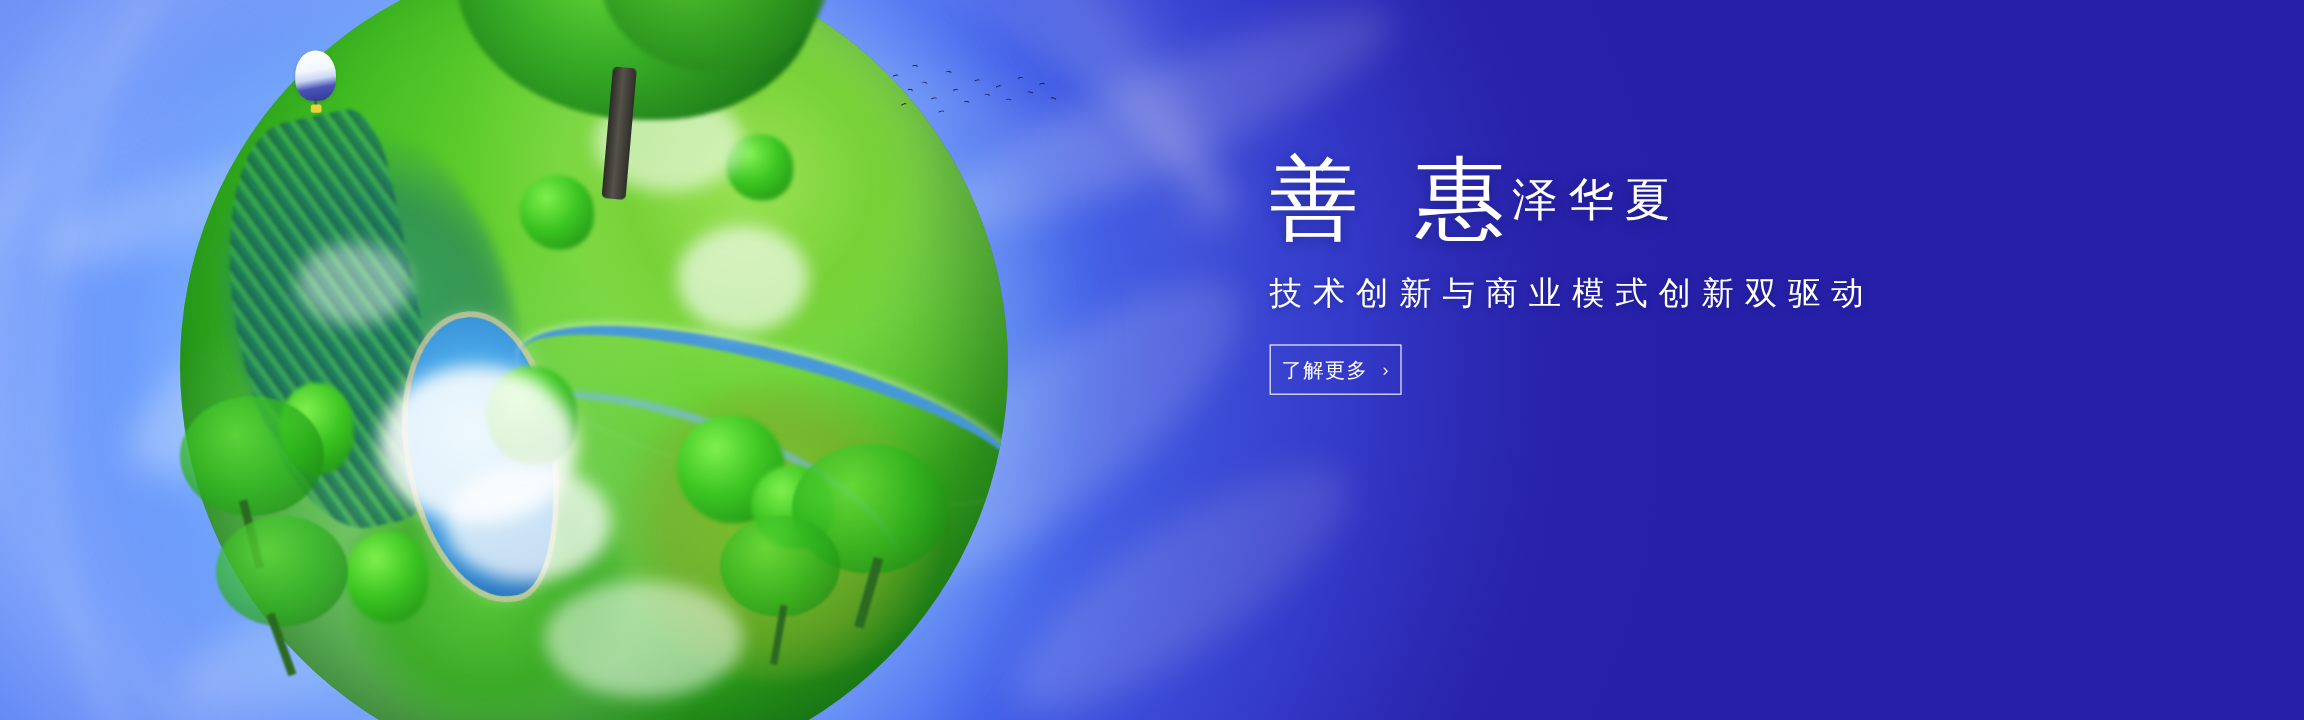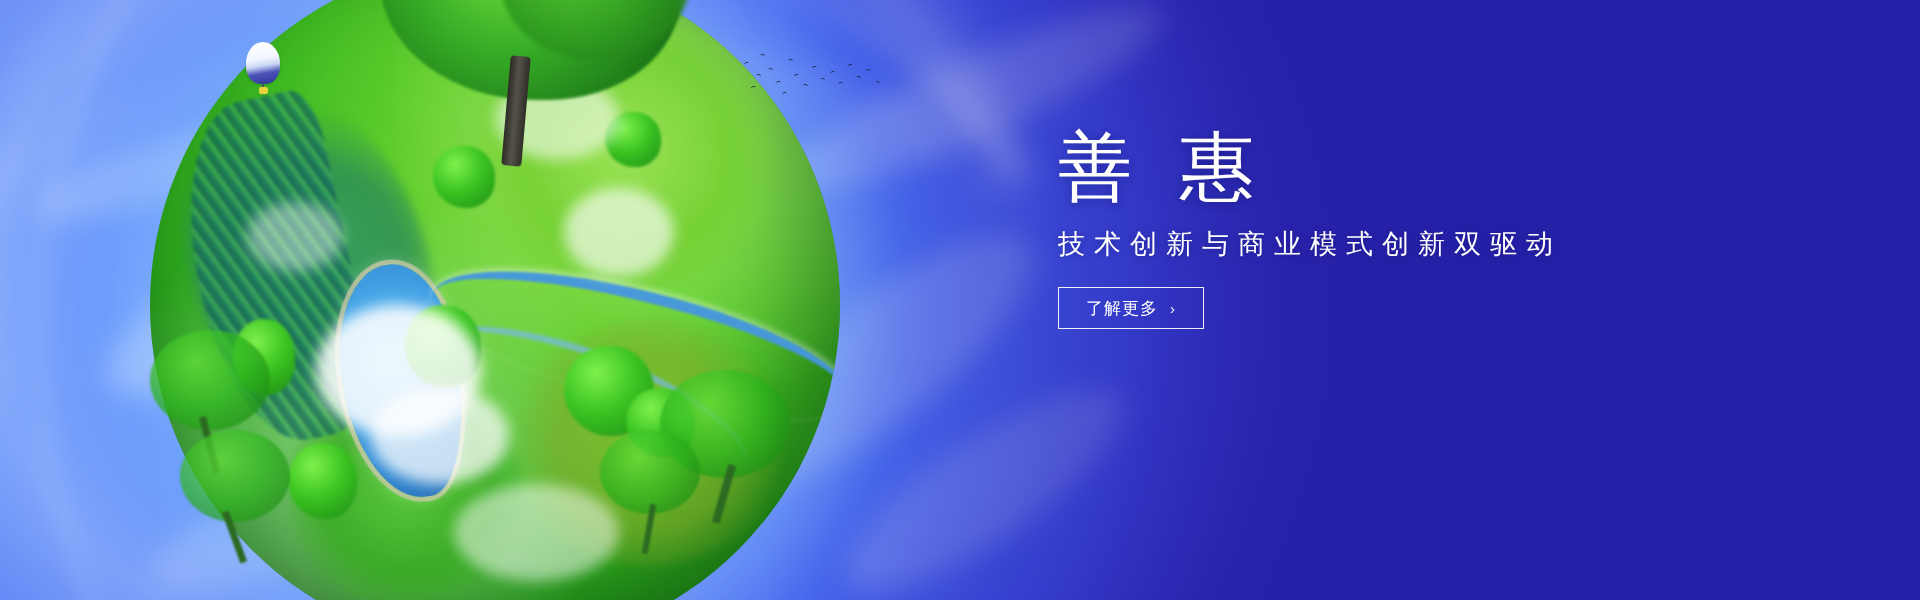--- a/index.html
+++ b/index.html
@@ -150,21 +150,21 @@
   .subtitle{
     margin-top:26px;color:#ffffff;font-size:27px;letter-spacing:9px;font-weight:400;
     white-space:nowrap;text-shadow:0 1px 6px rgba(10,20,90,.40);
   }
   .desc{
     margin-top:19px;color:#f2f4ff;font-size:19px;letter-spacing:.4px;font-weight:400;
     white-space:nowrap;text-shadow:0 1px 5px rgba(10,20,90,.35);
   }
   .cta{
     margin-top:25px;display:inline-flex;align-items:center;justify-content:center;
-    gap:12px;width:146px;height:42px;
+    gap:12px;width:110px;height:42px;
     border:1px solid rgba(255,255,255,.92);background:transparent;
     color:#ffffff;font-size:17px;letter-spacing:1px;cursor:pointer;
     font-family:"Liberation Sans","DejaVu Sans",sans-serif;
   }
   .cta .chev{font-size:15px;line-height:1;opacity:.95;}
 </style>
 </head>
 <body>
 
 <div class="banner">
@@ -260,20 +260,21 @@
     <i class="bird" style="left:18px;top:6px;--r:5deg;"></i>
     <i class="bird" style="left:40px;top:44px;--r:-10deg;"></i>
   </div>
 
   <div class="content">
 
     <div class="headline">
       <span class="cal-big">善</span>
       <span class="gap"></span>
       <span class="cal-big">惠</span>
+      <span class="cal-small">泽华夏</span>
     </div>
 
     <div class="subtitle">技术创新与商业模式创新双驱动</div>
 
 
     <div class="cta">
       <span>了解更多</span>
       <span class="chev">›</span>
     </div>
 

